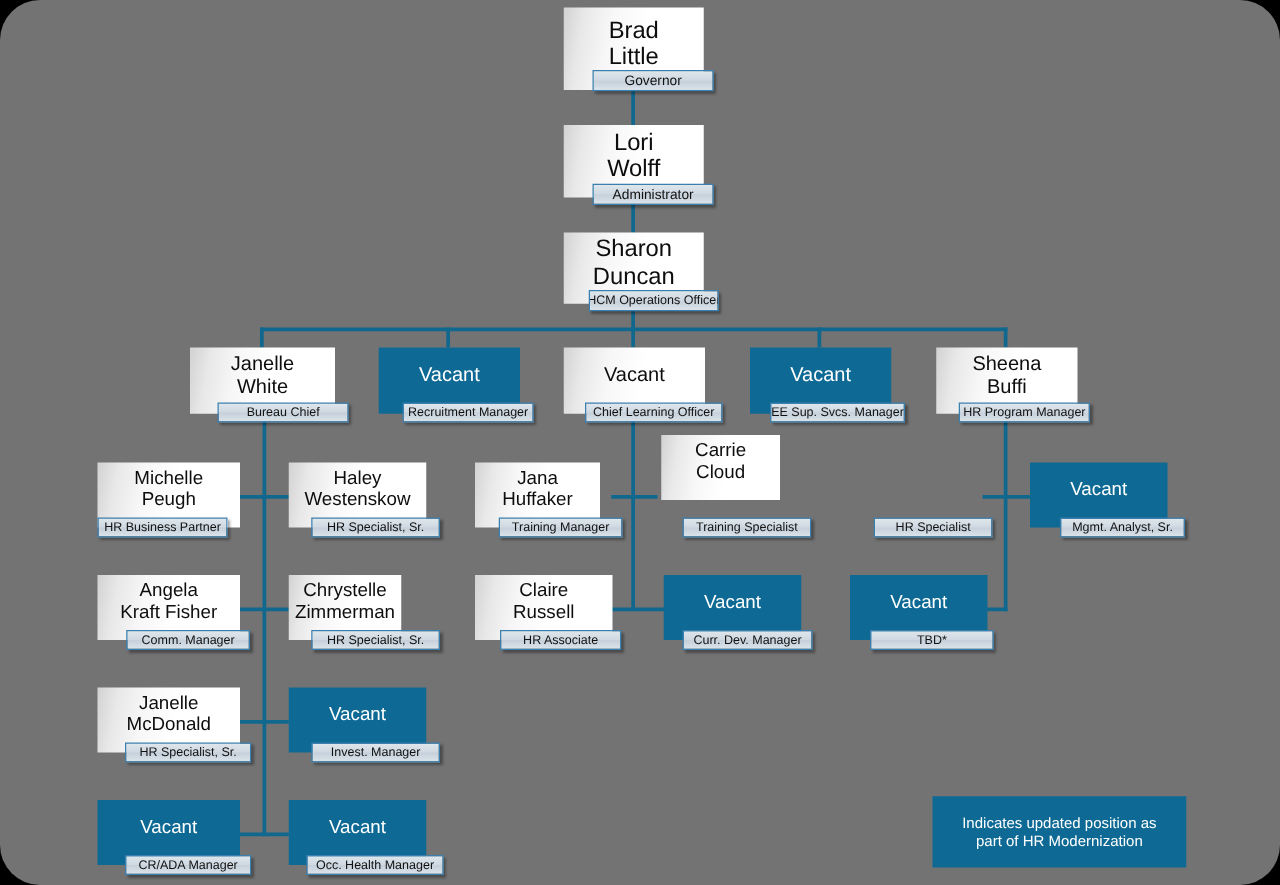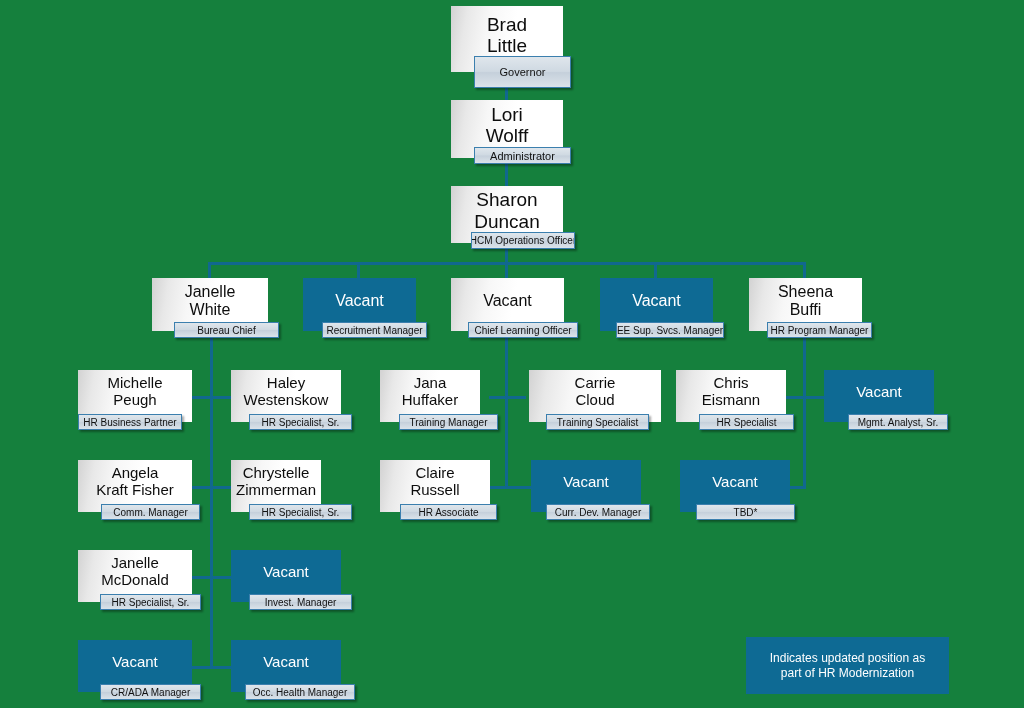--- a/index.html
+++ b/index.html
@@ -8,22 +8,23 @@
     padding: 0;
     background: #000000;
   }
   body {
     font-family: "Liberation Sans", sans-serif;
   }
   #chart {
     position: relative;
     width: 1024px;
     height: 708px;
-    background: #15803d;
+    background: #737373;
     overflow: hidden;
+    border-radius: 32px;
   }
 
   
   .conn {
     position: absolute;
     background: #11688f;
   }
 
   
   .node {
@@ -126,21 +127,21 @@
   <div class="conn" style="left:786px; top:396px; width:18px; height:3px;"></div>
   <div class="conn" style="left:805px; top:396px; width:19px; height:3px;"></div>
   <div class="conn" style="left:778px; top:486px; width:28px; height:3px;"></div>
 
   <div class="node white" style="left:451px; top:6px; width:112px; height:66px;">
     <div class="body">
       <span class="name" style="font-size:19px;">Brad
 Little</span>
     </div>
   </div>
-  <div class="title-plate" style="left:474px; top:56px; width:97px; height:32px; font-size:11px;">
+  <div class="title-plate" style="left:474px; top:56px; width:97px; height:17px; font-size:11px;">
     <span>Governor</span>
   </div>
 
   <div class="node white" style="left:451px; top:100px; width:112px; height:58px;">
     <div class="body">
       <span class="name" style="font-size:19px;">Lori
 Wolff</span>
     </div>
   </div>
   <div class="title-plate" style="left:474px; top:147px; width:97px; height:17px; font-size:11px;">
@@ -227,36 +228,30 @@
   <div class="node white" style="left:380px; top:370px; width:100px; height:52px;">
     <div class="body">
       <span class="name" style="font-size:15px;">Jana
 Huffaker</span>
     </div>
   </div>
   <div class="title-plate" style="left:399px; top:414px; width:99px; height:16px; font-size:10px;">
     <span>Training Manager</span>
   </div>
 
-  <div class="node white" style="left:529px; top:370px; width:132px; height:52px;">
+  <div class="node white" style="left:529px; top:348px; width:95px; height:52px;">
     <div class="body">
       <span class="name" style="font-size:15px;">Carrie
 Cloud</span>
     </div>
   </div>
   <div class="title-plate" style="left:546px; top:414px; width:103px; height:16px; font-size:10px;">
     <span>Training Specialist</span>
   </div>
 
-  <div class="node white" style="left:676px; top:370px; width:110px; height:52px;">
-    <div class="body">
-      <span class="name" style="font-size:15px;">Chris
-Eismann</span>
-    </div>
-  </div>
   <div class="title-plate" style="left:699px; top:414px; width:95px; height:16px; font-size:10px;">
     <span>HR Specialist</span>
   </div>
 
   <div class="node blue" style="left:824px; top:370px; width:110px; height:52px;">
     <div class="body">
       <span class="name" style="font-size:15px;">Vacant</span>
     </div>
   </div>
   <div class="title-plate" style="left:848px; top:414px; width:100px; height:16px; font-size:10px;">

